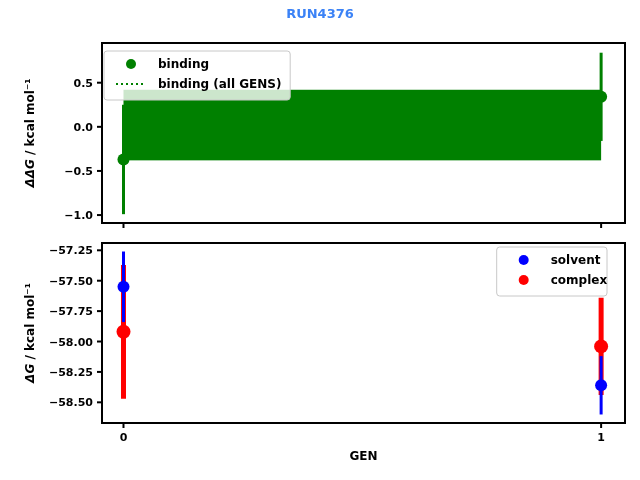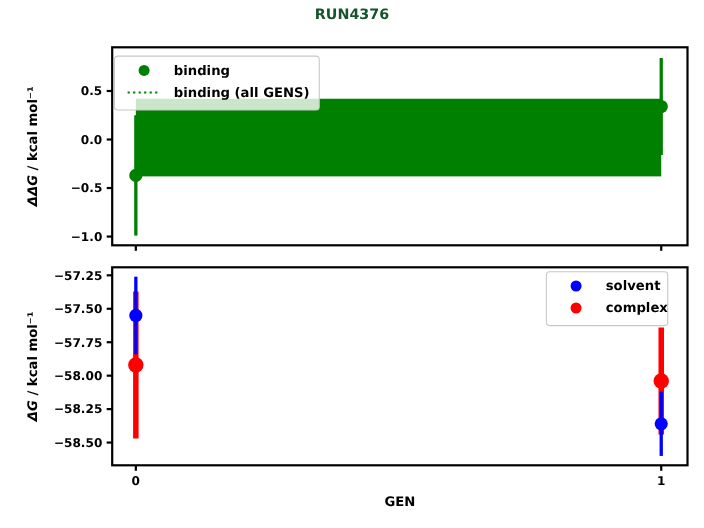--- a/index.html
+++ b/index.html
@@ -1,19 +1,19 @@
 <!DOCTYPE html>
 <html><head>
 <meta charset="utf-8">
 <style>
   html,body{margin:0;padding:0;background:#ffffff;}
   .figure{position:relative;width:640px;height:480px;background:#ffffff;overflow:hidden;
           font-family:"DejaVu Sans",sans-serif;}
   .title{position:absolute;top:6px;left:0;width:640px;text-align:center;
-         font:bold 13px "DejaVu Sans",sans-serif;color:#14532d;}
+         font:bold 13px "DejaVu Sans",sans-serif;color:#3b82f6;}
   svg{position:absolute;top:0;left:0;}
   text{fill:#000000;}
   .tick{font:600 11px "DejaVu Sans",sans-serif;}
   .axlabel{font:600 12px "DejaVu Sans",sans-serif;}
   .legend{font:600 12px "DejaVu Sans",sans-serif;}
 </style>
 </head>
 <body>
 
 <div class="figure">

